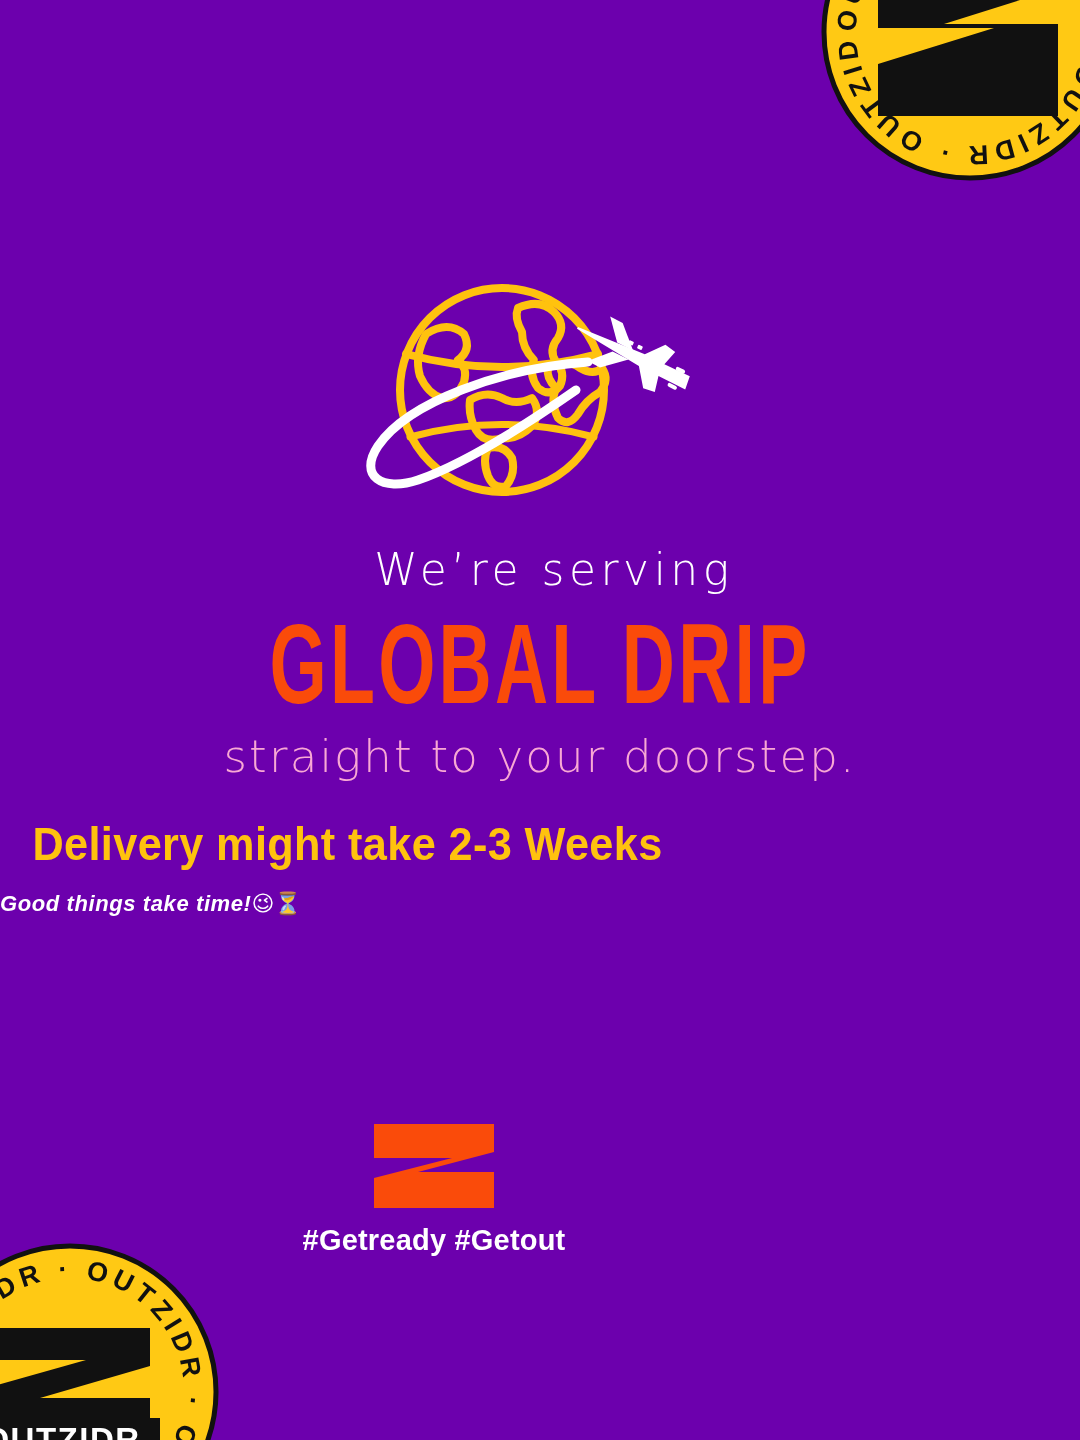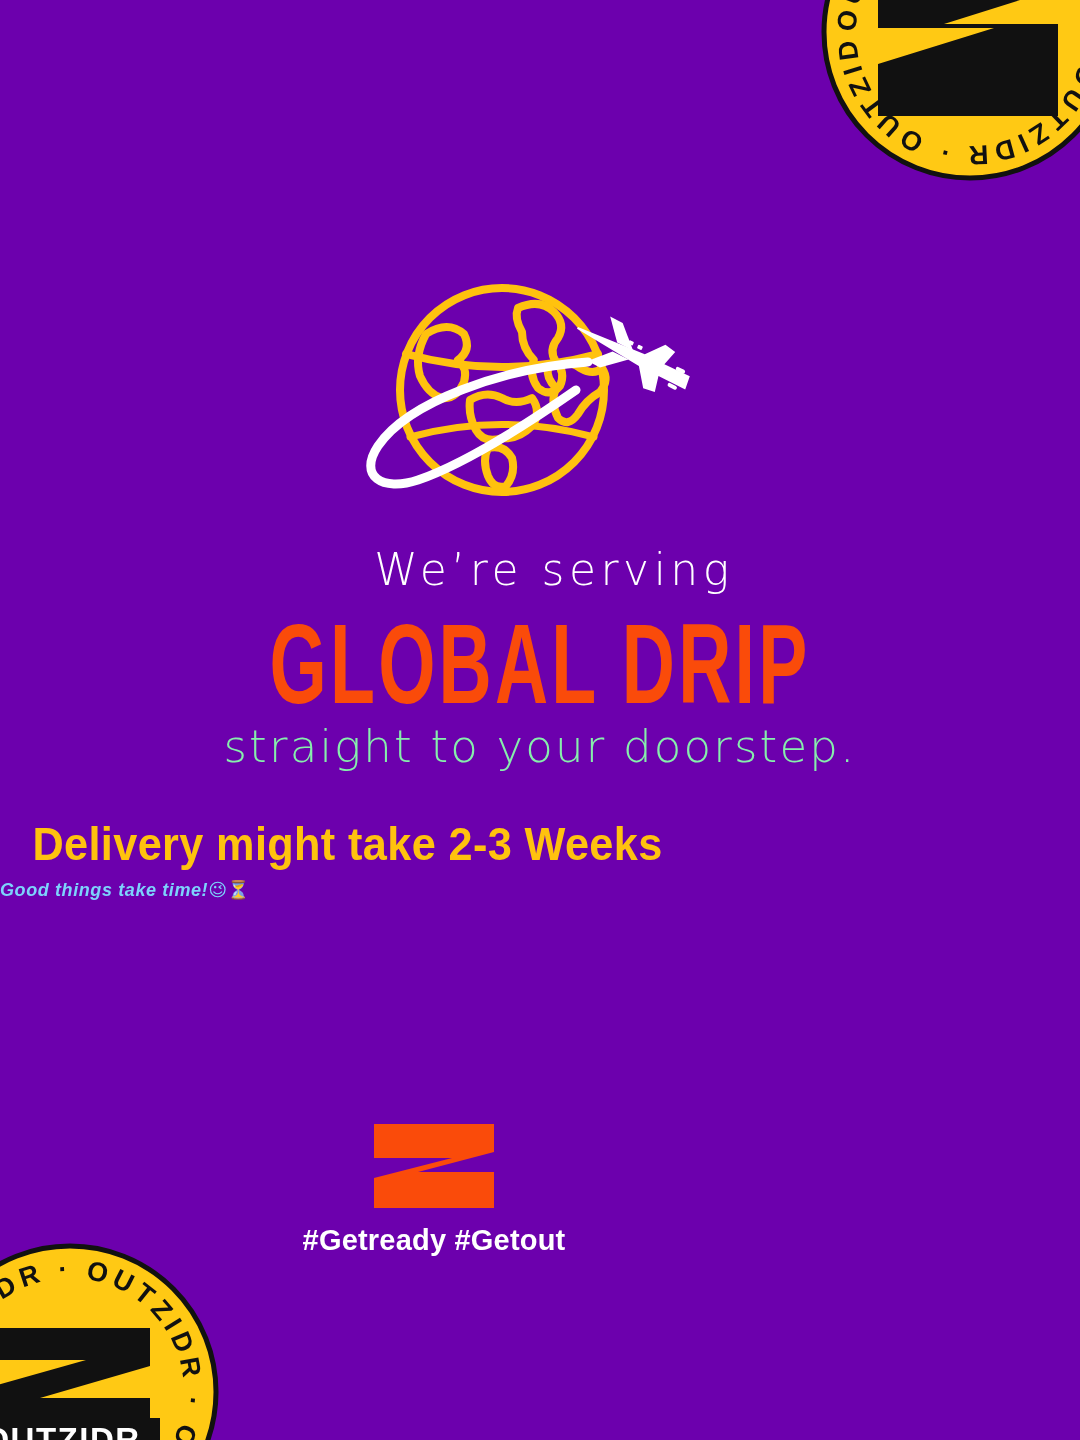--- a/index.html
+++ b/index.html
@@ -49,24 +49,24 @@
     font-size: 92px;
     line-height: 1.0;
     font-weight: 900;
     color: #FA4B0A;
     letter-spacing: 4px;
     font-family: "Liberation Sans", "DejaVu Sans", sans-serif;
     transform: scaleX(0.80) scaleY(1.22);
     transform-origin: center top;
   }
   .subline {
-    margin-top: 24px;
+    margin-top: 34px;
     font-size: 45px;
     line-height: 1.0;
-    color: #86efac;
+    color: #f9a8d4;
     font-weight: 300;
     letter-spacing: 2.2px;
     font-family: "DejaVu Sans", "Liberation Sans", sans-serif;
   }
 
   
   .delivery-block {
     position: absolute;
     left: 0;
     top: 820px;
@@ -76,26 +76,26 @@
   .delivery-main {
     font-size: 46px;
     line-height: 1.05;
     font-weight: 700;
     color: #FFC20E;
     letter-spacing: 0.4px;
     transform: scaleX(0.94);
     font-family: "Liberation Sans", "DejaVu Sans", sans-serif;
   }
   .delivery-sub {
-    margin-top: 12px;
-    font-size: 18px;
+    margin-top: 24px;
+    font-size: 22px;
     line-height: 1.1;
     font-weight: 700;
     font-style: italic;
-    color: #7dd3fc;
+    color: #ffffff;
     letter-spacing: 0.6px;
     font-family: "Liberation Sans", "DejaVu Sans", sans-serif;
   }
   .delivery-sub .emoji {
     font-style: normal;
     font-family: "DejaVu Sans", sans-serif;
     letter-spacing: 0;
   }
 
   

